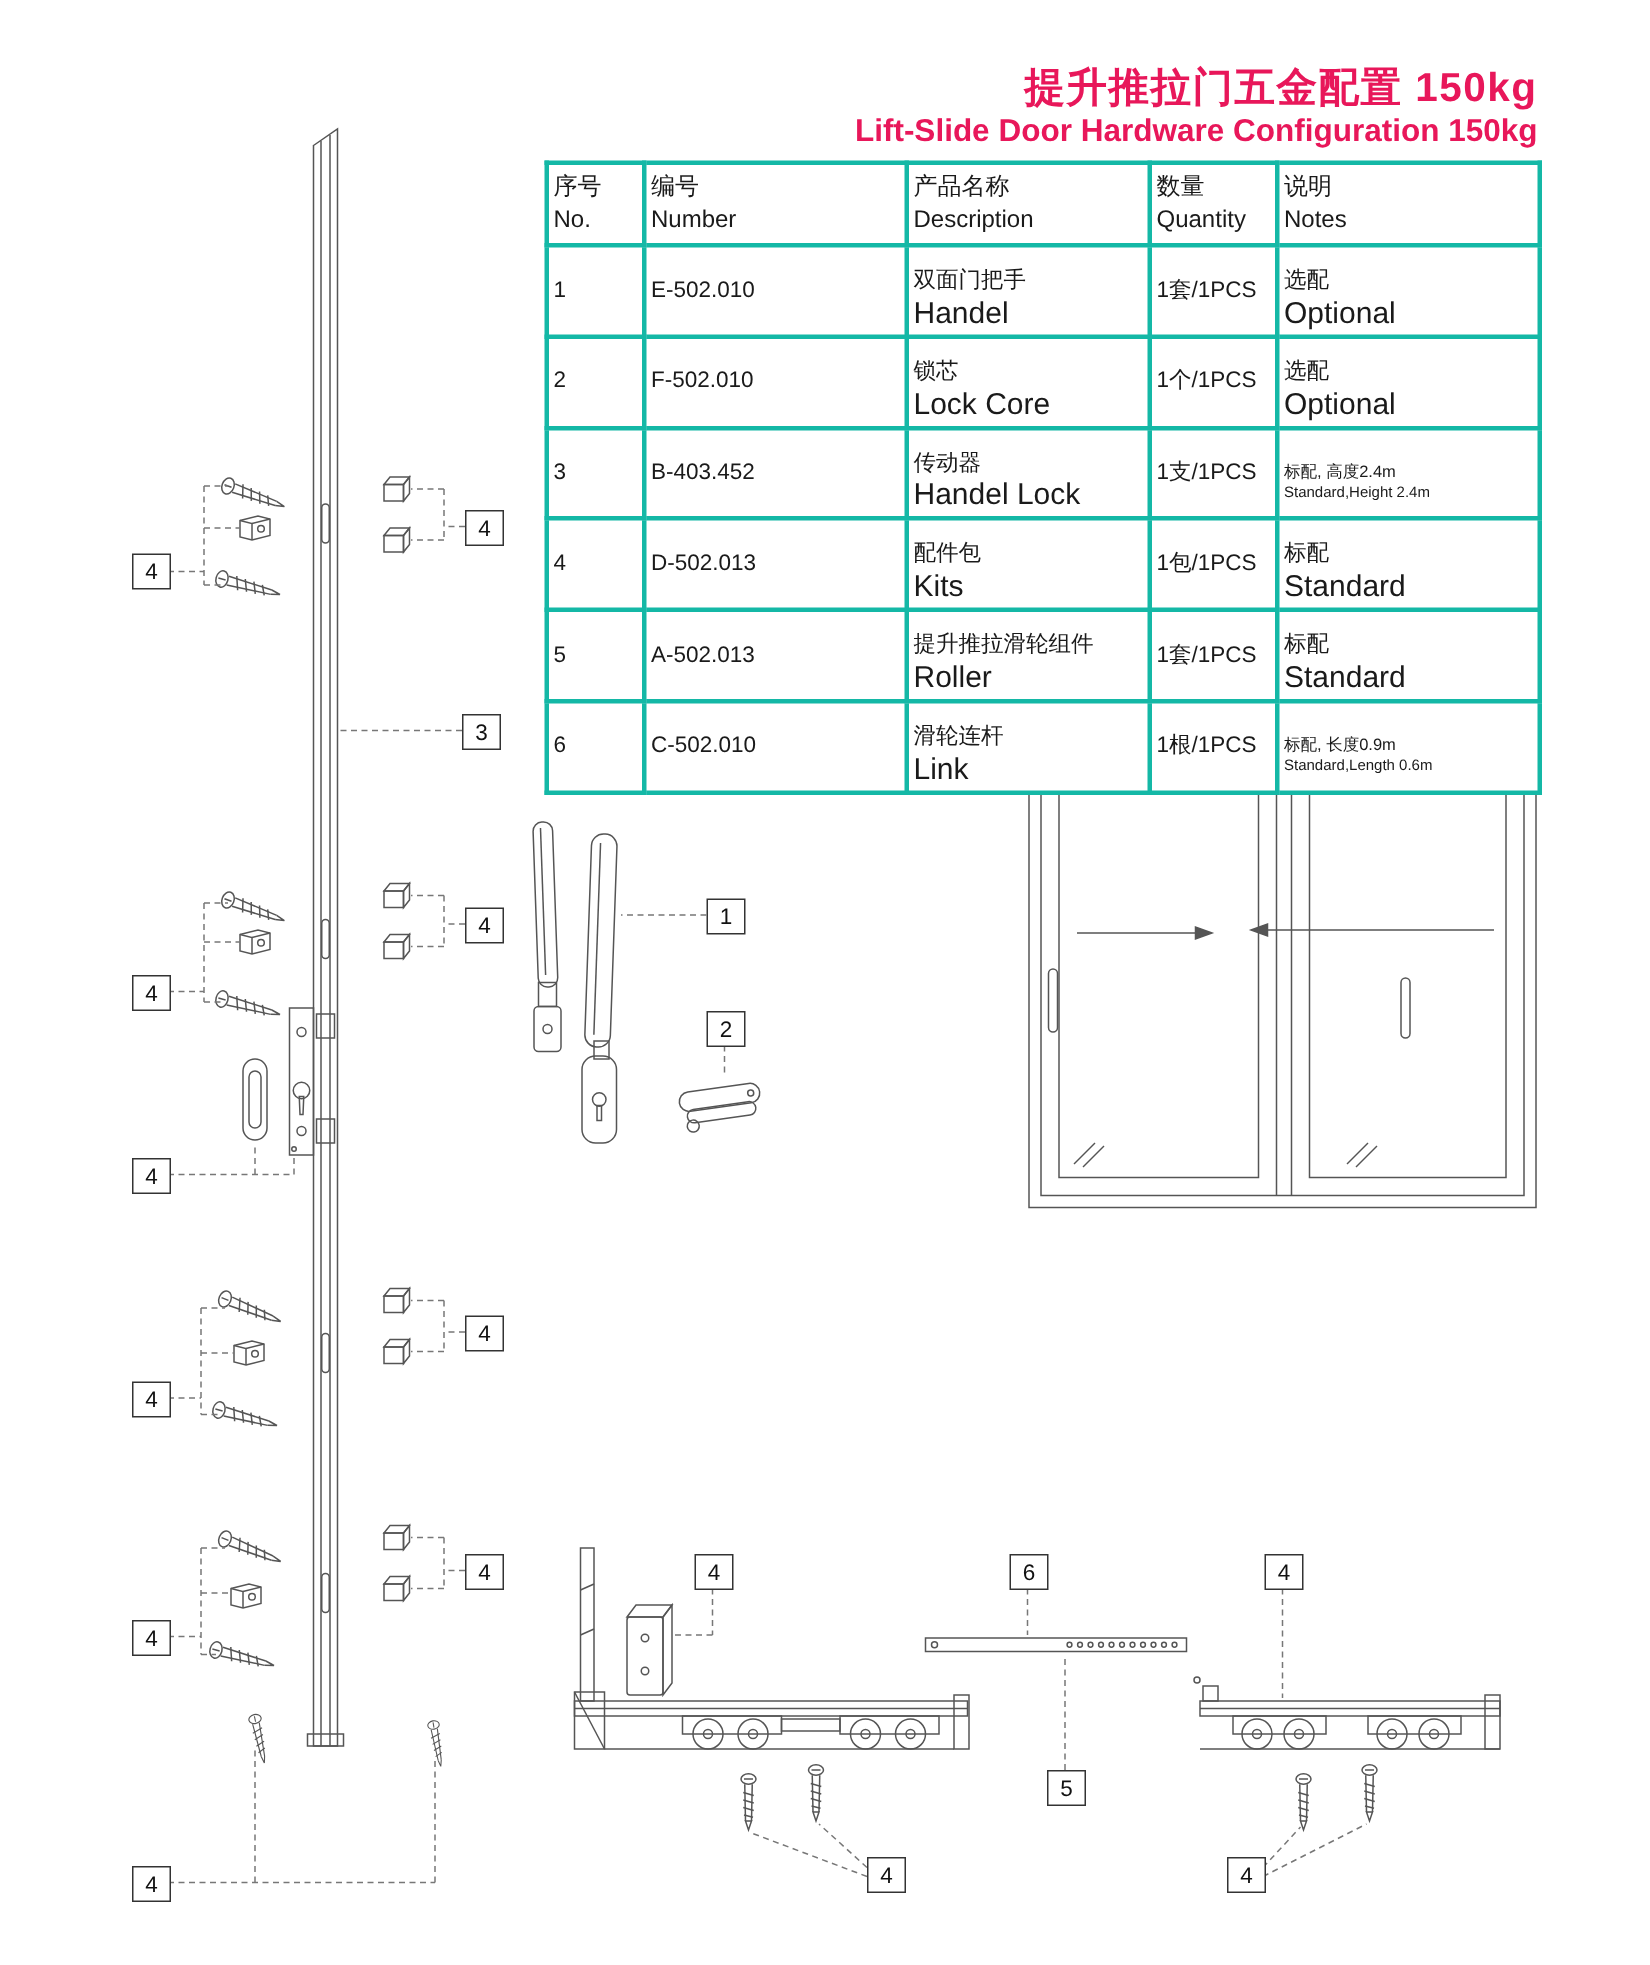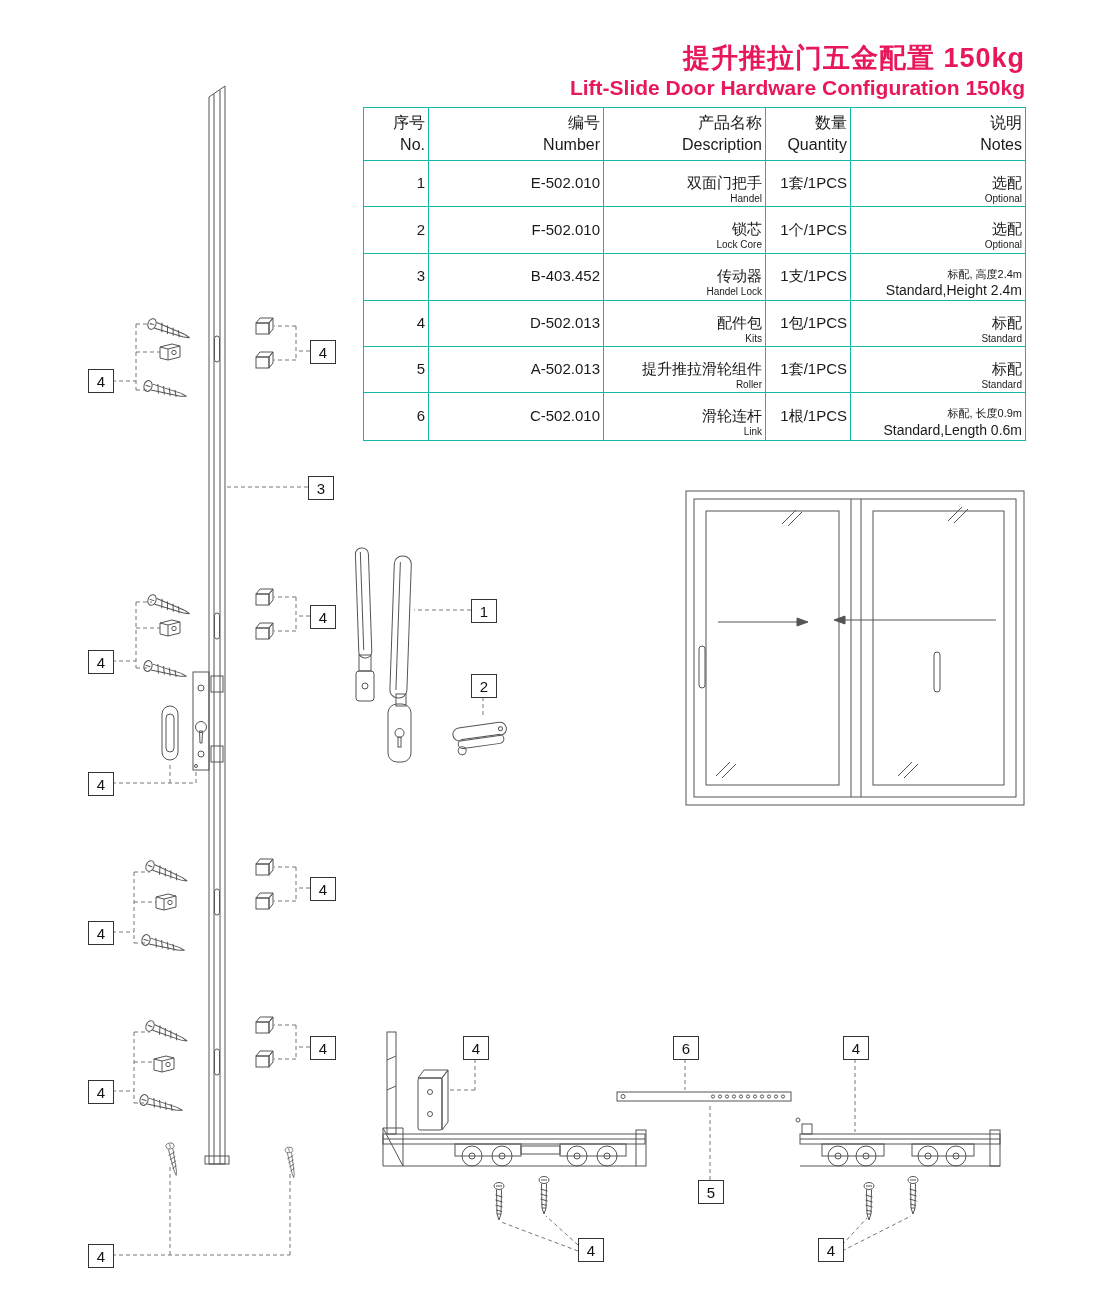--- a/index.html
+++ b/index.html
@@ -8,29 +8,29 @@
         font-family:"Liberation Sans",sans-serif;color:#1a1a1a;}
   .art{position:absolute;left:0;top:0;}
 
   .title-zh{position:absolute;top:40px;right:75px;font-size:27px;font-weight:700;
             color:var(--accent);letter-spacing:1px;white-space:nowrap;}
   .title-en{position:absolute;top:76px;right:75px;font-size:21px;font-weight:700;
             color:var(--accent);white-space:nowrap;margin-left:36px;}
 
   .parts-table{position:absolute;left:363px;top:107px;border-collapse:collapse;
                table-layout:fixed;background:#fff;}
-  .parts-table th,.parts-table td{border:1px solid #14b8a6;text-align:right;
+  .parts-table th,.parts-table td{border:3px solid #14b8a6;text-align:left;
                vertical-align:middle;padding:1px 3px;font-weight:400;}
   .parts-table thead th{height:50px;font-size:16px;line-height:1.35;}
   .parts-table tbody tr{height:40px;}
   .parts-table td{font-size:15px;line-height:1.25;}
   .parts-table .zh{font-size:15px;margin-top:12px;}
-  .parts-table .en{font-size:10px;}
+  .parts-table .en{font-size:20px;}
   .parts-table td.small .zh{font-size:11px;line-height:1.3;}
-  .parts-table td.small .en{font-size:14px;line-height:1.3;}
+  .parts-table td.small .en{font-size:10px;line-height:1.3;}
 
   .callout{position:absolute;width:24px;height:22px;border:1px solid #333;background:#fff;
            display:flex;align-items:center;justify-content:center;font-size:15px;
            color:#111;z-index:2;}
 </style>
 </head>
 <body>
 
 <div class="page">
 

